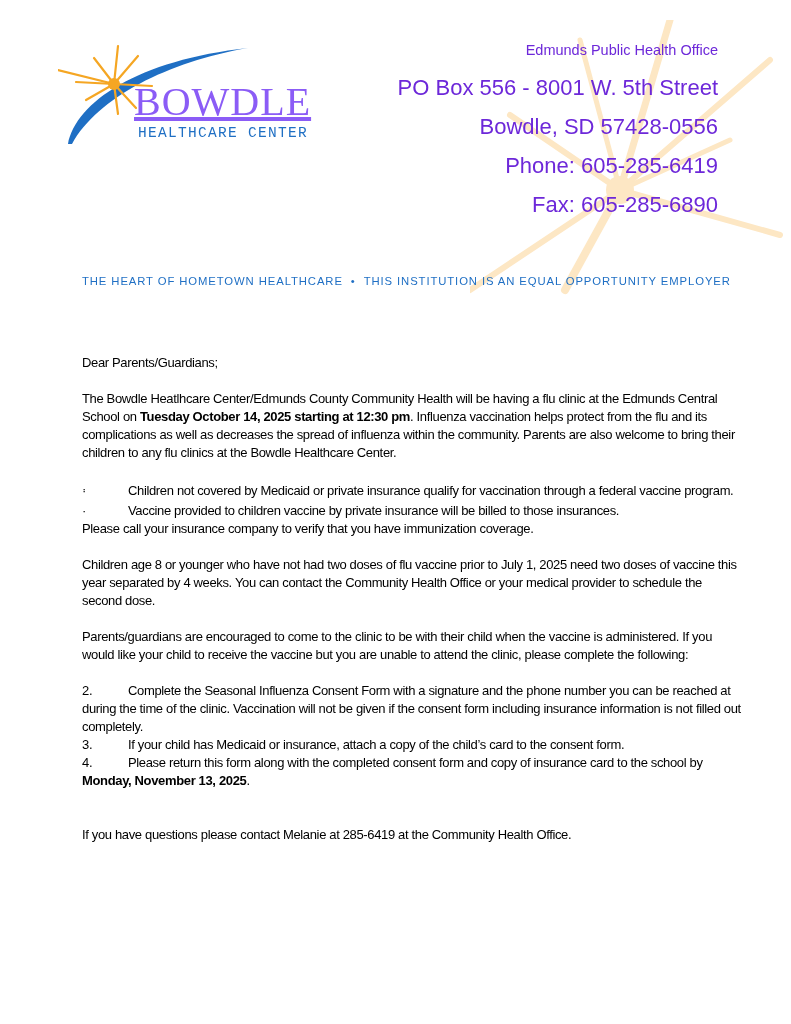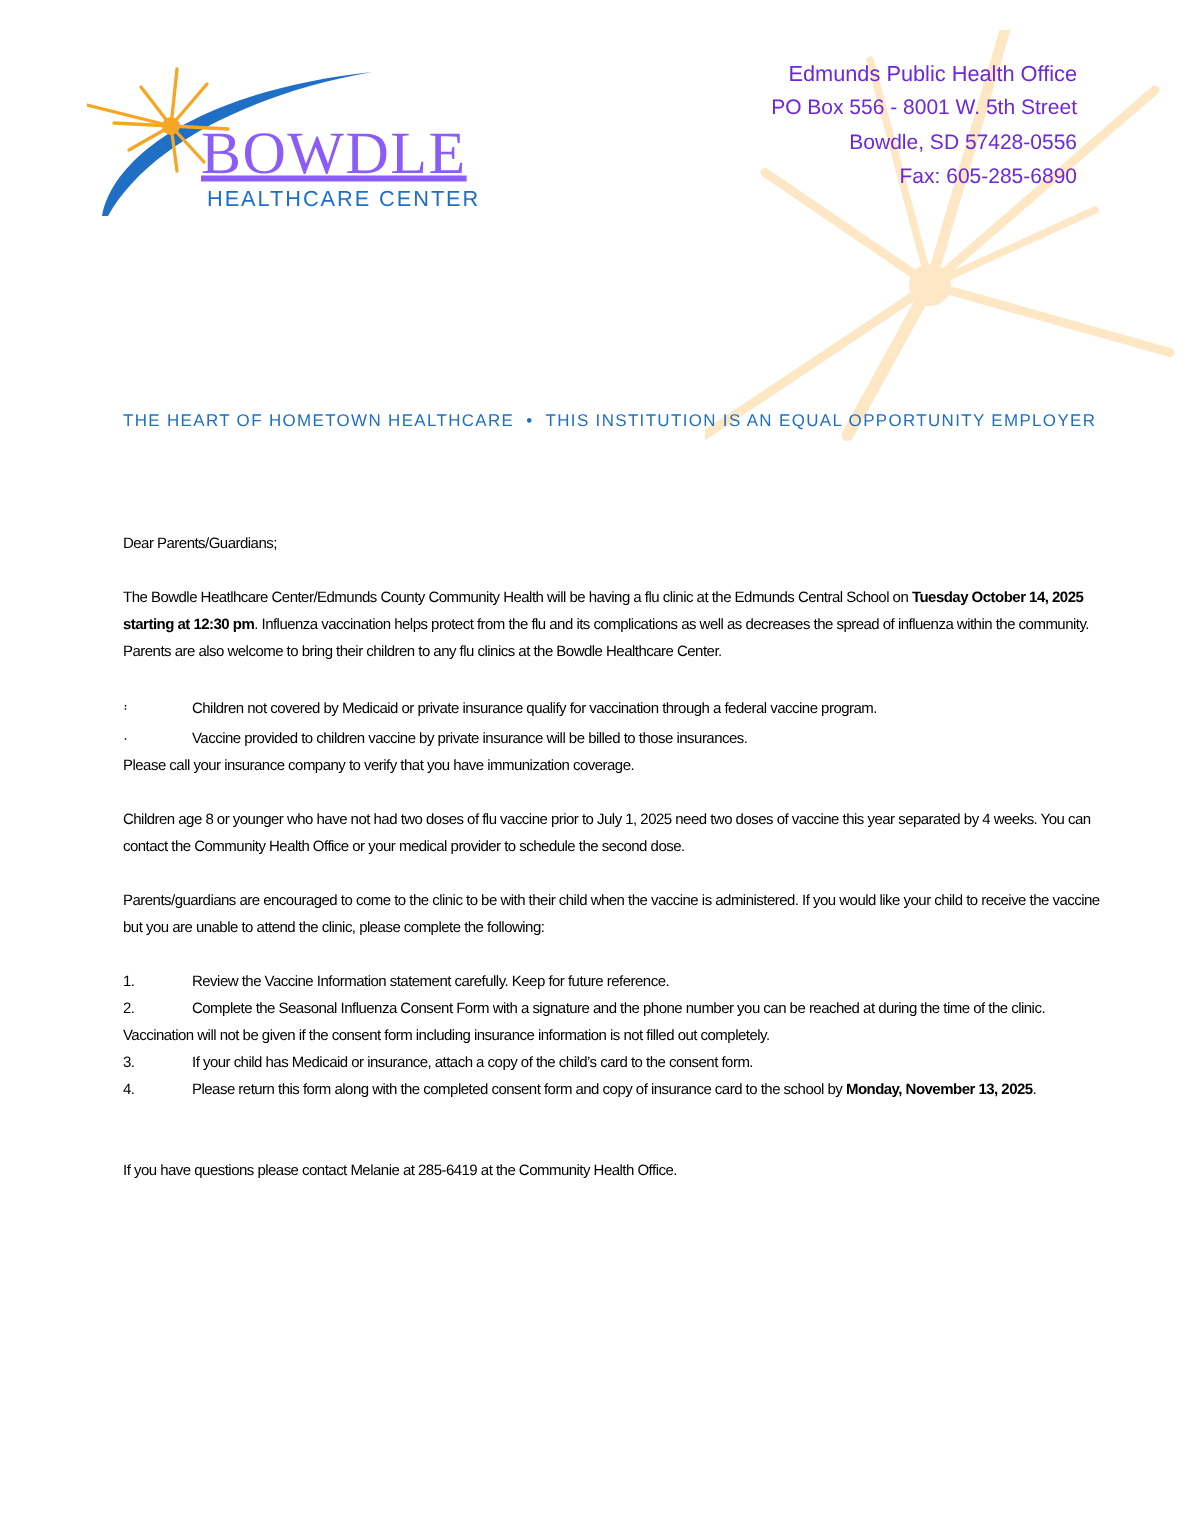--- a/index.html
+++ b/index.html
@@ -10,37 +10,37 @@
   .starburst { position:absolute; left:470px; top:20px; width:320px; height:290px; }
   .logo { position:absolute; left:58px; top:42px; width:260px; height:110px; }
   .logo svg { position:absolute; left:0; top:0; }
   .logo-name {
     position:absolute; left:76px; top:40px;
     font-family:"Liberation Serif", serif; color:#8b5cf6;
     font-size:40px; letter-spacing:1px; line-height:40px;text-decoration:underline;
   }
   .logo-sub {
     position:absolute; left:80px; top:83px;
-    font-family:Liberation Sans, sans-serif; color:#1f6fc4;
+    font-family:Liberation Mono, monospace; color:#1f6fc4;
     font-size:14.5px; letter-spacing:1.3px; white-space:nowrap;
   }
   .address {
     position:absolute; right:73px; top:40px; text-align:right; color:#6d28d9;
     font-family:"Liberation Sans", sans-serif;
   }
   .address .l1 { font-size:14.5px; line-height:20px; }
-  .address .ln { font-size:14px; line-height:23px; }
+  .address .ln { font-size:22px; line-height:23px;margin-top:16px; }
   .tagline {
     position:absolute; left:82px; top:261px; color:#1f6fc4;
     font-size:11.3px; letter-spacing:0.9px; white-space:nowrap;margin-top:14px;
   }
   .tagline .dot { margin:0 8px; }
   .letter {
     position:absolute; left:82px; top:354px; width:660px;
-    font-size:10px; line-height:18px; letter-spacing:-0.35px;
+    font-size:13px; line-height:18px; letter-spacing:-0.35px;
   }
   .letter p { margin:0; }
   .gap { height:18px; }
   .bullet { position:relative; padding-left:46px; }
   .bullet .mark { position:absolute; left:0; top:0; }
   .bullet + .bullet { margin-top:2px; }
   .num { position:relative; }
   .num .n { display:inline-block; width:46px; }
   .gap2 { height:36px; }
 </style>
@@ -78,20 +78,21 @@
     <circle cx="56" cy="42" r="6" fill="#f5a623"></circle>
   </svg>
   <div class="logo-name">BOWDLE</div>
   <div class="logo-sub">HEALTHCARE CENTER</div>
 </div>
 
 <div class="address">
   <div class="l1">Edmunds Public Health Office</div>
   <div class="ln">PO Box 556 - 8001 W. 5th Street</div>
   <div class="ln">Bowdle, SD 57428-0556</div>
+  <div class="ln">Phone: 605-285-6419</div>
   <div class="ln">Fax: 605-285-6890</div>
 </div>
 
 <div class="tagline">
   <span>THE HEART OF HOMETOWN HEALTHCARE</span><span class="dot">•</span><span>THIS INSTITUTION IS AN EQUAL OPPORTUNITY EMPLOYER</span>
 </div>
 
 <div class="letter">
   <p>Dear Parents/Guardians;</p>
   <div class="gap"></div>
@@ -99,19 +100,18 @@
   <div class="gap"></div>
   <div class="bullet"><span class="mark">·</span></div>
   <div class="bullet"><span class="mark">·</span><span>Children not covered by Medicaid or private insurance qualify for vaccination through a federal vaccine program.</span></div>
   <div class="bullet"><span class="mark">·</span><span>Vaccine provided to children vaccine by private insurance will be billed to those insurances.</span></div>
   <p>Please call your insurance company to verify that you have immunization coverage.</p>
   <div class="gap"></div>
   <p>Children age 8 or younger who have not had two doses of flu vaccine prior to July 1, 2025 need two doses of vaccine this year separated by 4 weeks. You can contact the Community Health Office or your medical provider to schedule the second dose.</p>
   <div class="gap"></div>
   <p>Parents/guardians are encouraged to come to the clinic to be with their child when the vaccine is administered. If you would like your child to receive the vaccine but you are unable to attend the clinic, please complete the following:</p>
   <div class="gap"></div>
-  <p class="num"><span class="n">1.</span><span>Review the Vaccine Information statement carefully.  Keep for future reference.</span></p>
   <p class="num"><span class="n">2.</span><span>Complete the Seasonal Influenza Consent Form with a signature and the phone number you can be reached at during the time of the clinic.  Vaccination will not be given if the consent form including insurance information is not filled out completely.</span></p>
   <p class="num"><span class="n">3.</span><span>If your child has Medicaid or insurance, attach a copy of the child’s card to the consent form.</span></p>
   <p class="num"><span class="n">4.</span><span>Please return this form along with the completed consent form and copy of insurance card to the school by </span><b>Monday, November 13, 2025</b><span>.</span></p>
   <div class="gap2"></div>
   <p>If you have questions please contact Melanie at 285-6419 at the Community Health Office.</p>
 </div>
 
 </body></html>

